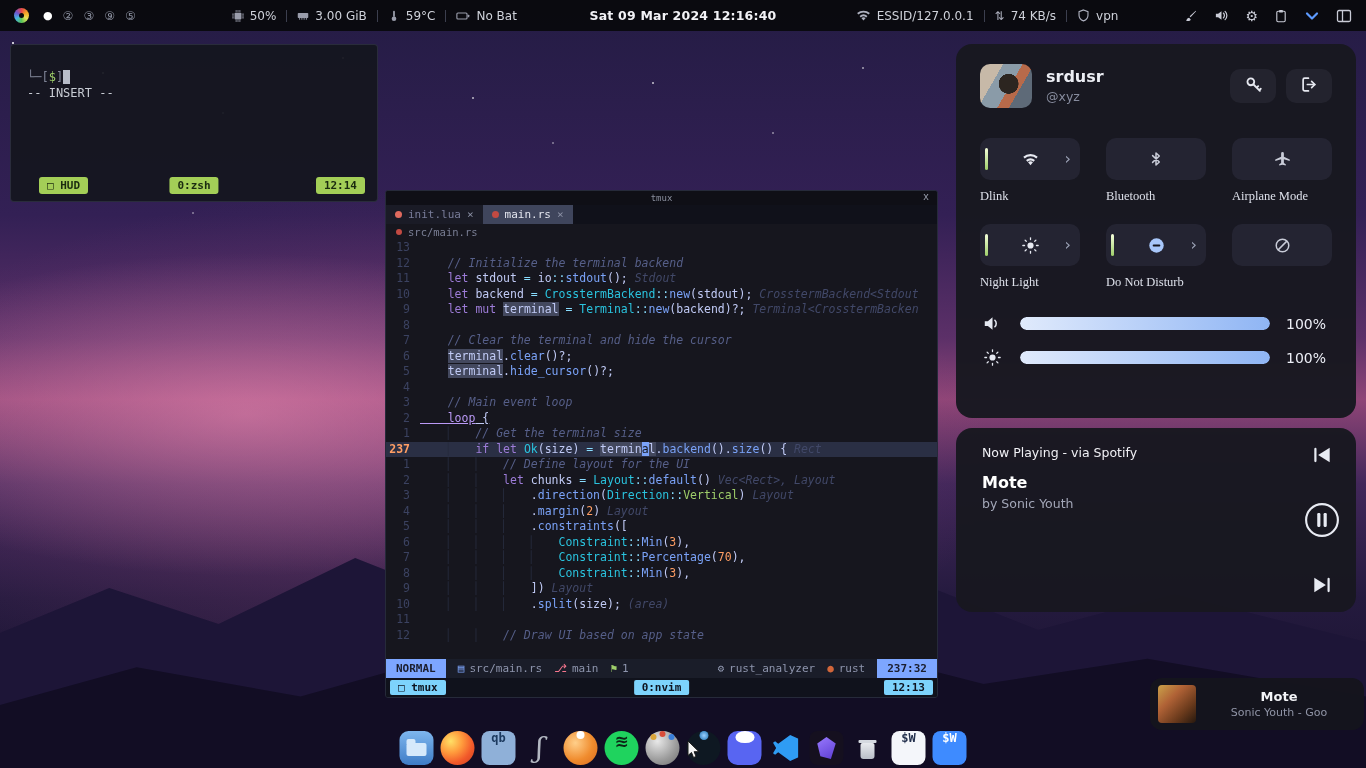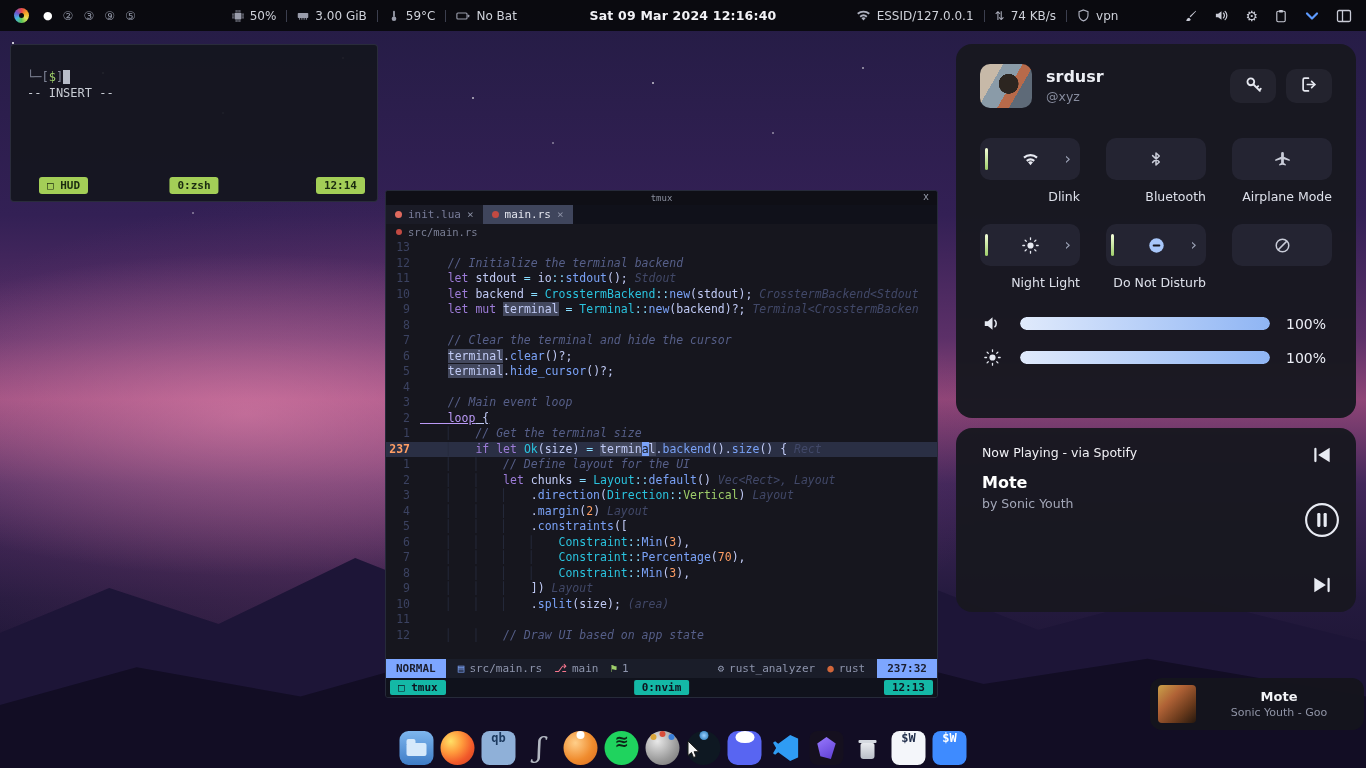--- a/index.html
+++ b/index.html
@@ -105,21 +105,21 @@
   .spos { background:#7da6ff; color:#1b1e2e; font-weight:bold; padding:0 10px; height:100%; display:flex; align-items:center; margin-left:12px; }
   .sitem { display:flex; align-items:center; gap:5px; margin-left:12px; white-space:nowrap; }
   .sli { font-style:normal; }
   .sli.file { color:#7aa2f7; } .sli.branch { color:#f7768e; } .sli.diag { color:#9ece6a; }
   .sli.lsp { color:#8e95ad; } .sli.lang { color:#d1663a; }
   .sspace { flex:1; }
   .cwdbar { height:15px; background:#0c0d13; font-family:"DejaVu Sans Mono",monospace; font-size:10.5px;
     color:#d7dae2; display:flex; align-items:center; padding-left:8px; }
   .tmuxbar { height:19px; background:#10121c; position:relative; display:flex; align-items:center;
     font-family:"DejaVu Sans Mono",monospace; font-size:11px; }
-  .badge-b { background:#14b8a6; color:#0e1420; font-weight:bold; padding:0 8px; border-radius:2px; line-height:15px; }
+  .badge-b { background:#7dd3fc; color:#0e1420; font-weight:bold; padding:0 8px; border-radius:2px; line-height:15px; }
   .tb-l { margin-left:4px; } .tb-c { position:absolute; left:50%; transform:translateX(-50%); } .tb-r { position:absolute; right:4px; }
 
   
   .cc { position:absolute; left:956px; right:10px; top:44px; height:374px;
     background:rgba(24,24,32,.97); border-radius:16px; padding:20px 24px; z-index:20; }
   .profile { display:flex; align-items:center; gap:14px; }
   .avatar { width:52px; height:44px; border-radius:10px; flex:none;
     background:
       radial-gradient(circle at 55% 45%, #2c2520 0 26%, transparent 27%),
       linear-gradient(120deg,#c7b9a8 0 30%,#8a9ba8 30% 55%,#b86a4a 55% 70%,#5e6a78 70% 100%); }
@@ -130,21 +130,21 @@
     color:#e6e8f0; cursor:pointer; }
   .toggles { margin-top:30px; display:grid; grid-template-columns:repeat(3,1fr); column-gap:26px; row-gap:20px; }
   .tcell { display:flex; flex-direction:column; }
   .tile { position:relative; height:42px; background:#242432; border-radius:10px;
     display:flex; align-items:center; justify-content:center; color:#e8eaf2; cursor:pointer; }
   .accent { position:absolute; left:5px; top:10px; bottom:10px; width:3px; border-radius:2px;
     background:linear-gradient(180deg,#f5ffdc,#9ece6a); }
   .tchev { position:absolute; right:9px; color:#9aa0b4; font-size:16px; line-height:1; cursor:pointer; }
   .ticon { display:flex; }
   .tile.off { color:#c9ccd8; }
-  .tlabel { margin-top:9px; text-align:right;  font-size:12.5px; color:#dde0ea; min-height:15px; white-space:nowrap; }
+  .tlabel { margin-top:9px; text-align:left;  font-size:12.5px; color:#dde0ea; min-height:15px; white-space:nowrap;font-family:Liberation Serif, serif; }
   .sliders { margin-top:24px; }
   .srow { display:flex; align-items:center; gap:16px; margin-top:16px; }
   .sicon { width:24px; display:flex; justify-content:center; color:#e4e7f0; }
   .strack { flex:1; height:13px; border-radius:7px; background:#2b2b39; overflow:hidden; cursor:pointer; }
   .sfill { height:100%; border-radius:7px; background:linear-gradient(90deg,#e0eafc,#8fb5f4); }
   .sval { width:46px; font-size:14px; color:#eceef6; }
 
   
   .media { position:absolute; left:956px; right:10px; top:428px; height:184px;
     background:rgba(24,24,32,.97); border-radius:16px; overflow:hidden; z-index:20; }

